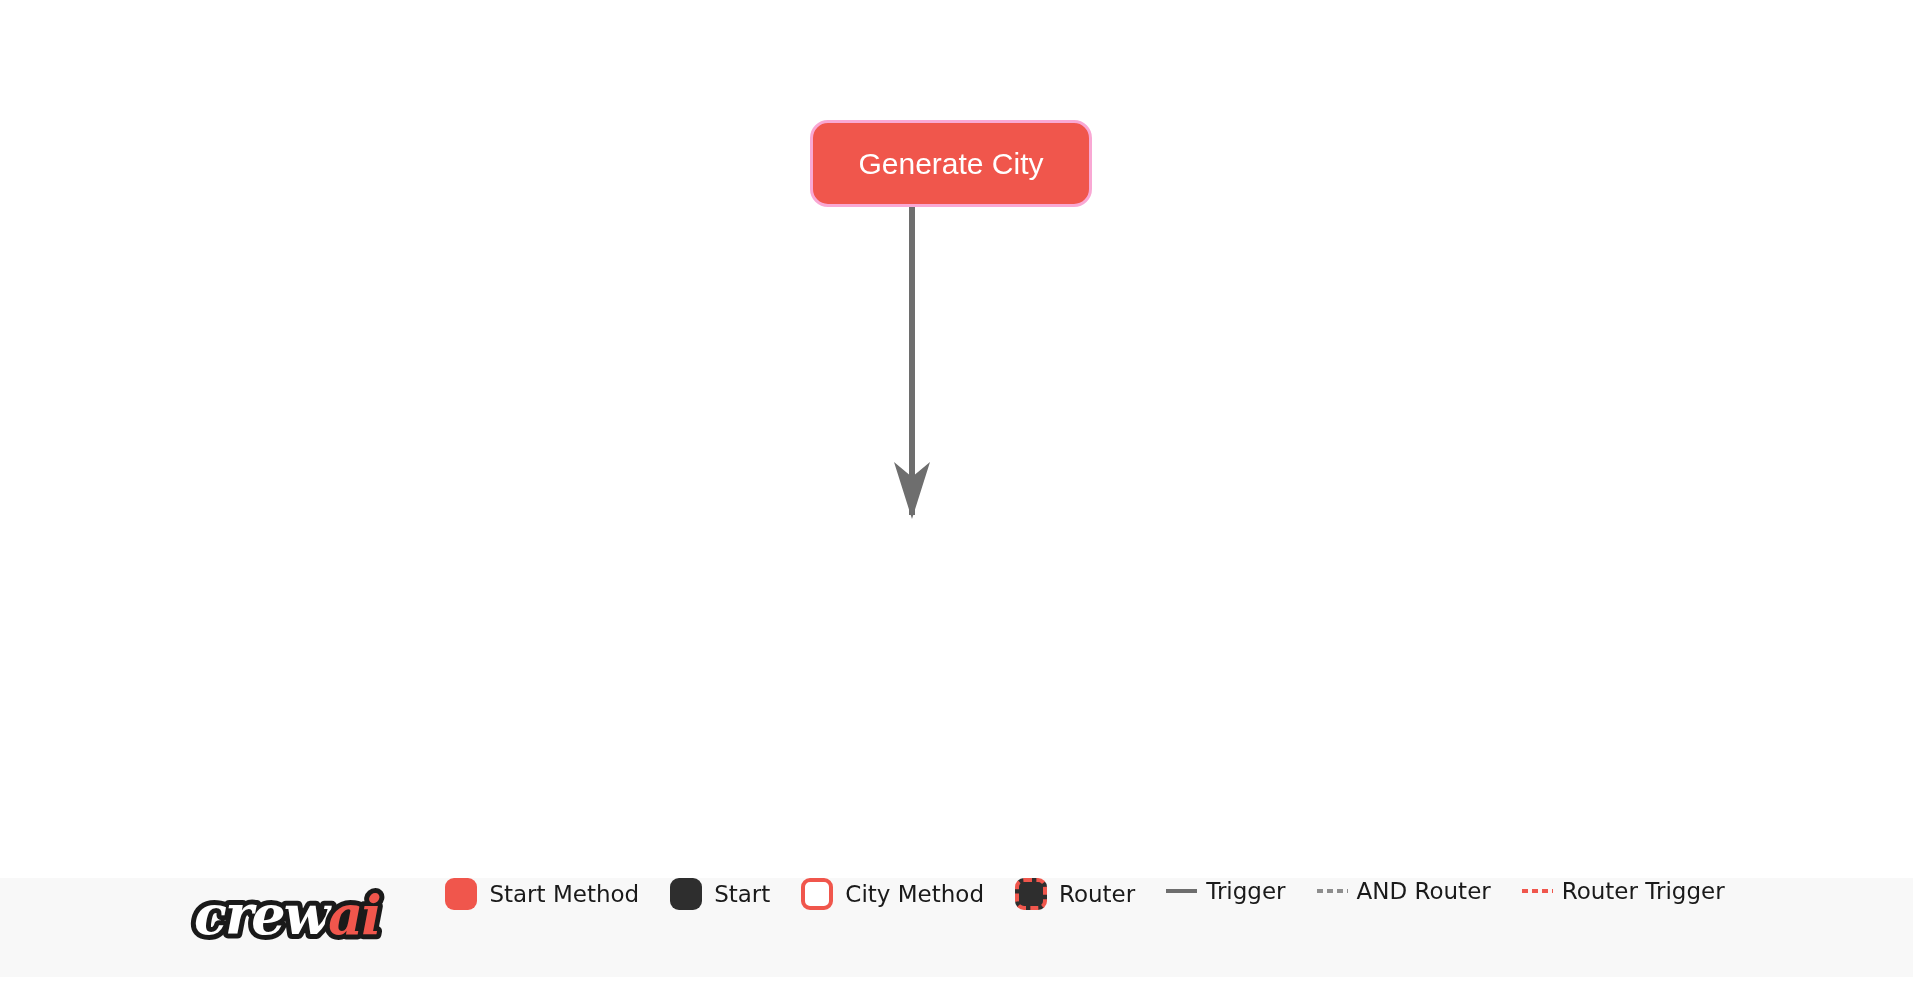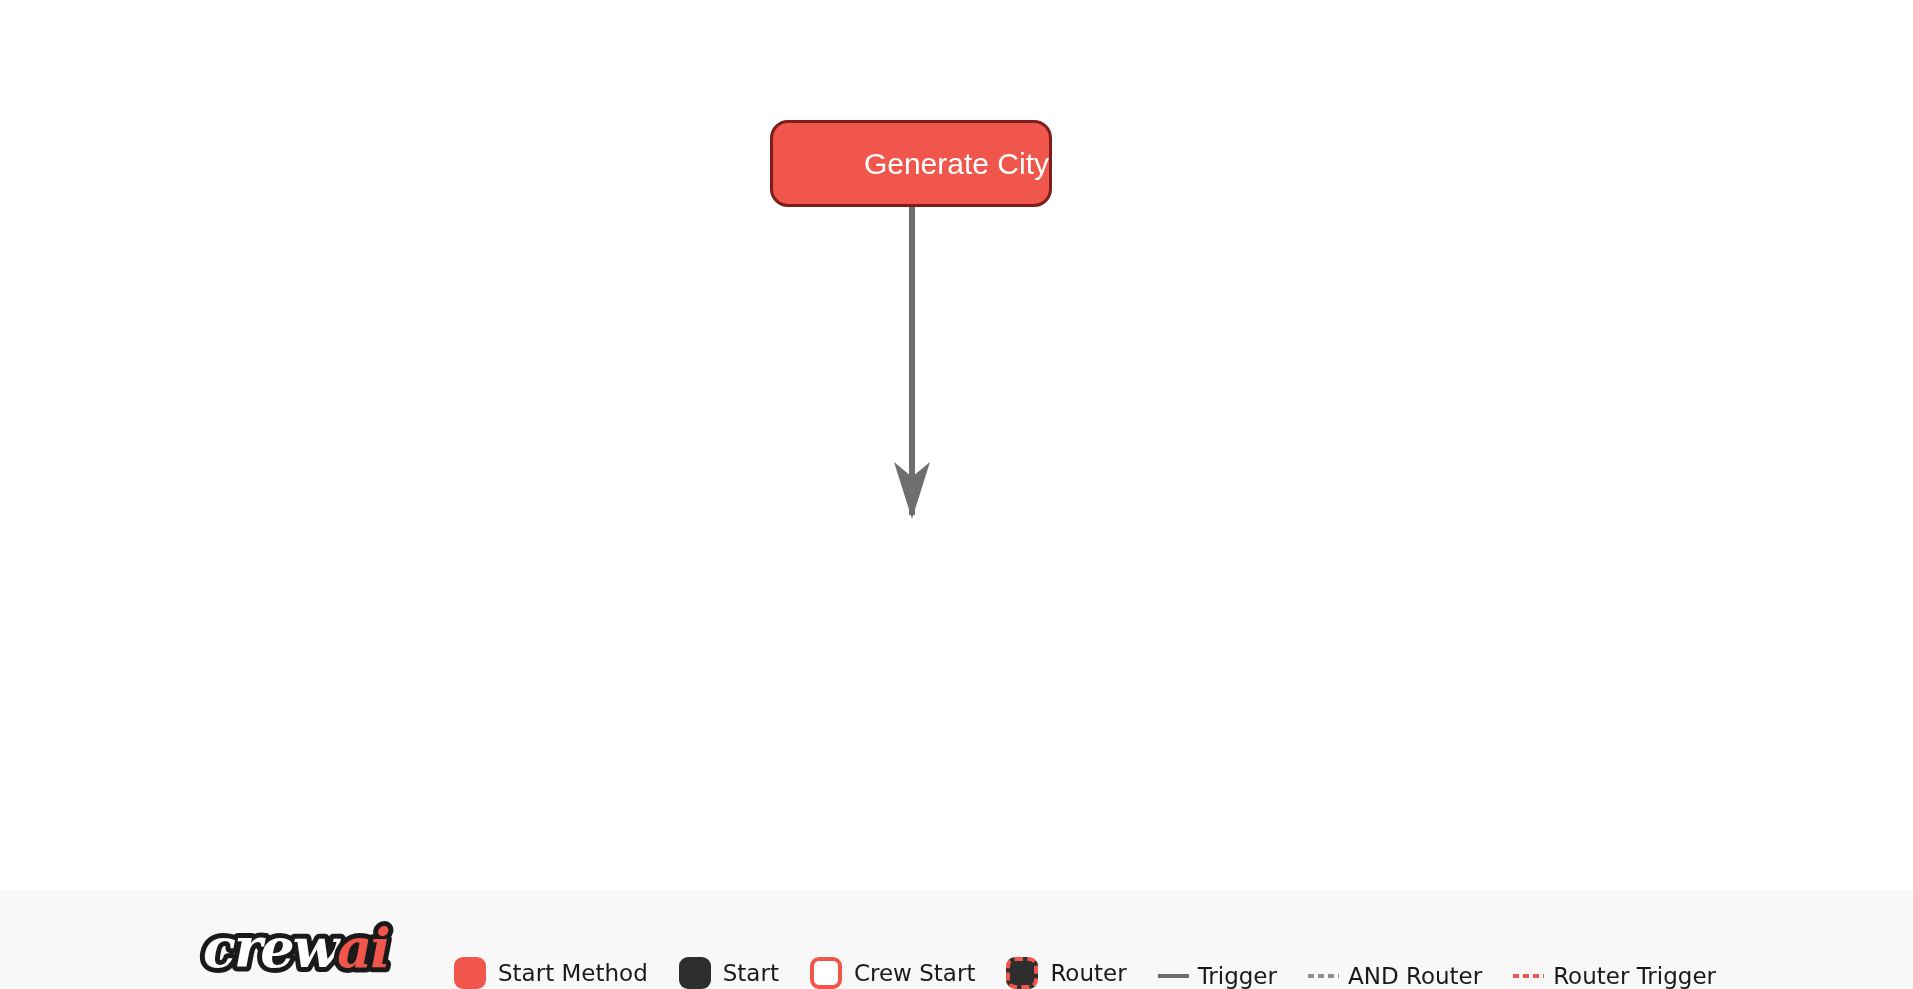--- a/index.html
+++ b/index.html
@@ -4,29 +4,29 @@
 <style>
   html,body{margin:0;padding:0;background:#fff;}
   #app{position:relative;width:1913px;height:989px;overflow:hidden;background:#ffffff;
        font-family:"Liberation Sans",sans-serif;}
 
   
   #flow-canvas{position:absolute;inset:0;}
   .flow-node{position:absolute;display:flex;align-items:center;justify-content:center;
              color:#ffffff;font-size:30px;font-family:"Liberation Sans",sans-serif;
              border-radius:18px;box-sizing:border-box;cursor:pointer;user-select:none;}
-  #node-generate-city{left:770px;top:120px;width:282px;height:87px;
-                      background:#F0564C;border:3px solid #7f1d1d;justify-content:flex-end;}
+  #node-generate-city{left:810px;top:120px;width:282px;height:87px;
+                      background:#F0564C;border:3px solid #f9a8d4;}
   #node-generate-fun-fact{left:728px;top:518px;width:369px;height:87px;
                           background:#2E2E2E;border:3px solid #232323;}
   #edge-layer{position:absolute;inset:0;pointer-events:none;}
 
   
-  #legend-bar{position:absolute;left:0;bottom:0;width:100%;height:99px;
-              background:#F8F8F8;display:flex;align-items:flex-end;justify-content:center;
+  #legend-bar{position:absolute;left:0;bottom:12px;width:100%;height:99px;
+              background:#F8F8F8;display:flex;align-items:flex-start;justify-content:center;
               gap:31px;}
   #legend-logo{display:flex;align-items:center;margin-right:8px;}
   .legend-item{display:flex;align-items:center;gap:12px;
                font-family:"DejaVu Sans","Liberation Sans",sans-serif;
                font-size:23px;color:#1A1A1A;white-space:nowrap;}
   .swatch{width:32px;height:32px;border-radius:9px;box-sizing:border-box;flex:0 0 auto;}
   .swatch-start{background:#F0564C;}
   .swatch-method{background:#2E2E2E;}
   .swatch-crew{background:#ffffff;border:4px solid #F0564C;}
   .swatch-router{background:#2E2E2E;border:4px dashed #F0564C;}
@@ -68,21 +68,21 @@
       <span>Start Method</span>
     </div>
 
     <div class="legend-item">
       <span class="swatch swatch-method"></span>
       <span>Start</span>
     </div>
 
     <div class="legend-item">
       <span class="swatch swatch-crew"></span>
-      <span>Crew Start</span>
+      <span>City Method</span>
     </div>
 
     <div class="legend-item">
       <span class="swatch swatch-router"></span>
       <span>Router</span>
     </div>
 
     <div class="legend-item">
       <span class="line-swatch line-trigger"></span>
       <span>Trigger</span>

